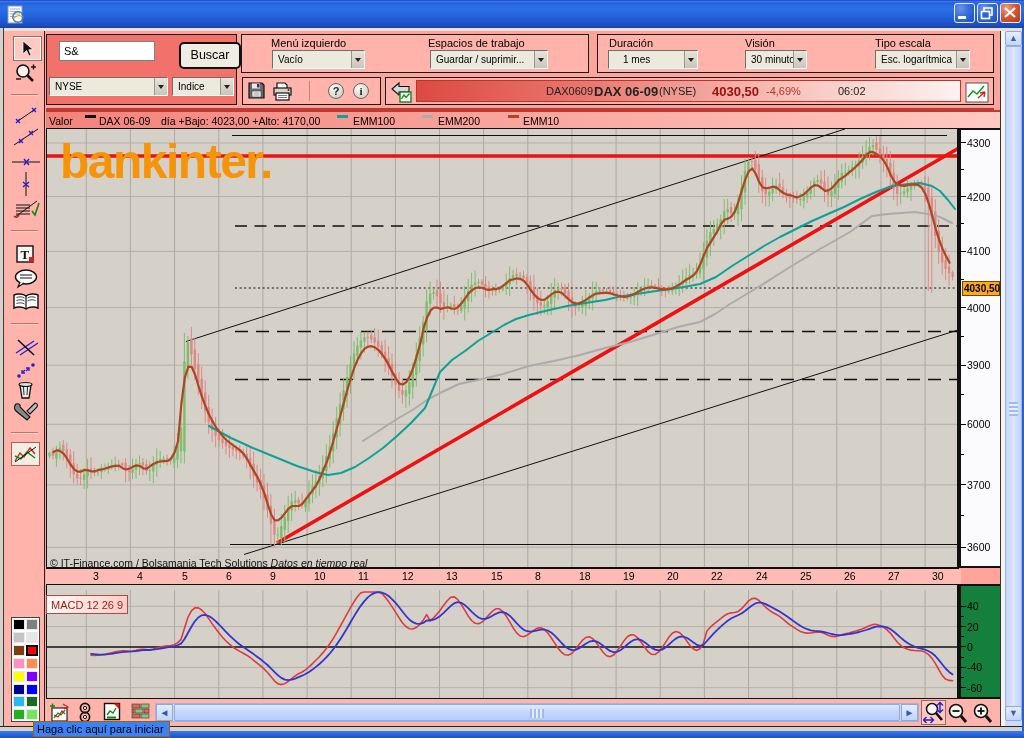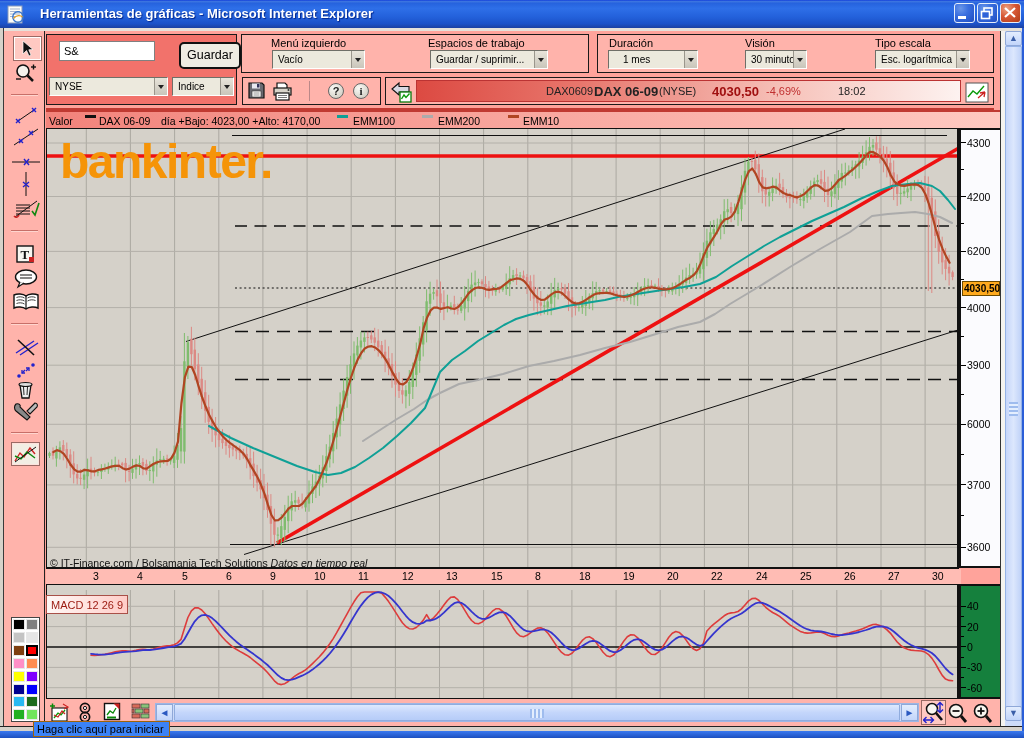--- a/index.html
+++ b/index.html
@@ -67,21 +67,20 @@
 </style></head>
 <body>
 <div id="win">
 <div id="title" class="abs">
       <svg class="icn" style="left:7px;top:5px" width="19" height="19" viewBox="0 0 19 19">
         <rect x="1" y="1" width="14" height="17" fill="#FDFDF8" stroke="#8899BB" stroke-width="1"></rect>
         <path d="M3,4 h10 M3,6.5 h10 M3,9 h10 M3,11.5 h6" stroke="#99AACC" stroke-width="0.9"></path>
         <circle cx="11" cy="12" r="5.2" fill="none" stroke="#3A77CC" stroke-width="1.4"></circle>
         <path d="M6.5,13.5 c3,-3.5 7,-3.5 9,-1.5" stroke="#E8A020" stroke-width="1.3" fill="none"></path>
       </svg>
-      <span class="txt">Herramientas de gráficas - Microsoft Internet Explorer</span>
 <div class="tbtn b" style="left:954px"><svg width="19" height="18">
           <rect x="3" y="12" width="8" height="3" fill="#fff"></rect>
         </svg></div>
 <div class="tbtn b" style="left:977px"><svg width="19" height="18">
           <rect x="6" y="4" width="8" height="7" fill="none" stroke="#fff" stroke-width="1.6"></rect>
           <rect x="3.5" y="7.5" width="8" height="7" fill="#2E62D8" stroke="#fff" stroke-width="1.6"></rect>
         </svg></div>
 <div class="tbtn r" style="left:1000px"><svg width="19" height="18">
           <path d="M4,4 L14,13 M14,4 L4,13" stroke="#fff" stroke-width="2.2"></path>
         </svg></div>
@@ -186,21 +185,21 @@
       <div style="left:1px;top:66px;background:#000090"></div>
       <div style="left:14px;top:66px;background:#0000FF;border:1px solid #E8E8E8"></div>
       <div style="left:1px;top:78px;background:#29B9F2"></div>
       <div style="left:14px;top:78px;background:#1C6B1C;border:1px solid #E8E8E8"></div>
       <div style="left:1px;top:91px;background:#22B022"></div>
       <div style="left:14px;top:91px;background:#71E55C;border:1px solid #E8E8E8"></div>
     </div>
 
 <div class="panel dark abs" style="left:46px;top:34px;width:191px;height:71px"></div>
 <input class="txt" style="left: 59px; top: 41px; width: 96px; height: 20px;" value="S&amp;">
-<div id="buscar">Guardar</div>
+<div id="buscar">Buscar</div>
 <div class="combo" style="left:49px;top:77px;width:119px">
       <span class="ct">NYSE</span>
       <span class="ca"></span>
     </div>
 <div class="combo" style="left:172px;top:77px;width:62px">
       <span class="ct">Indice</span>
       <span class="ca"></span>
     </div>
 
 <div class="panel abs" style="left:241px;top:34px;width:348px;height:39px"></div>
@@ -256,21 +255,21 @@
       <rect x="11" y="12" width="11" height="10" fill="#fff" stroke="#0A7A0A" stroke-width="1.3"></rect>
       <path d="M12.5,19 L15,15 L17,17.5 L20.5,13.5" stroke="#0A9A0A" stroke-width="1.4" fill="none"></path>
     </svg>
 <div class="abs" style="left:416px;top:80px;width:545px;height:22px;background:linear-gradient(90deg,#DC4A42,#E8766C 30%,#F7C6BE 70%,#FDF2F0);border:1px solid #B33"></div>
 <div class="abs" style="top:85px;font-size:11px;color:#222">
       <span class="abs" style="left:546px">DAX0609</span>
       <b class="abs" style="left:594px;font-size:13px;top:-1px;white-space:nowrap">DAX 06-09</b>
       <span class="abs" style="left:659px">(NYSE)</span>
       <b class="abs" style="left:712px;color:#A01010;font-size:13px;top:-1px">4030,50</b>
       <span class="abs" style="left:766px;color:#C03030">-4,69%</span>
-      <span class="abs" style="left:838px">18:02</span>
+      <span class="abs" style="left:838px">06:02</span>
     </div>
 <svg class="icn" style="left:965px;top:82px" width="24" height="21" viewBox="0 0 24 21">
       <rect x="1" y="1" width="22" height="19" fill="#fff" stroke="#555" stroke-width="1"></rect>
       <path d="M3,15 L8,9 L12,12 L19,4" stroke="#0A9A0A" stroke-width="1.4" fill="none"></path>
       <path d="M13,16 l7,-6 M20,10 l-1,5 M20,10 l-5,1" stroke="#CC2222" stroke-width="1.3" fill="none"></path>
     </svg>
 <div class="abs" style="left:46px;top:107.5px;width:948px;height:2px;background:#C03A32"></div>
 
 <div id="legend" class="abs">
 <span style="left:3px">Valor</span>
@@ -885,21 +884,21 @@
 <polyline points="91.0,653.8 94.5,654.2 97.9,654.5 101.4,654.6 104.9,654.5 108.3,654.2 111.8,653.8 115.2,653.2 118.7,652.7 122.2,652.1 125.6,651.8 129.1,651.6 132.5,651.4 136.0,651.1 139.5,650.6 142.9,650.2 146.4,650.0 149.8,650.0 153.3,649.7 156.8,649.2 160.2,648.6 163.7,648.0 167.1,647.4 170.6,646.9 174.1,646.3 177.5,645.3 181.0,643.6 184.4,639.3 187.9,633.0 191.4,626.7 194.8,621.3 198.3,617.5 201.7,615.3 205.2,614.9 208.7,616.0 212.1,618.1 215.6,621.1 219.0,624.5 222.5,628.2 226.0,631.8 229.4,635.4 232.9,638.7 236.3,641.7 239.8,644.5 243.3,647.0 246.7,649.3 250.2,651.7 253.6,654.1 257.1,656.7 260.6,659.3 264.0,662.1 267.5,665.0 270.9,668.3 274.4,671.9 277.9,675.3 281.3,677.9 284.8,679.6 288.2,680.1 291.7,679.7 295.2,678.6 298.6,677.2 302.1,675.7 305.5,674.0 309.0,672.0 312.5,669.6 315.9,666.9 319.4,664.0 322.8,660.9 326.3,657.3 329.8,653.5 333.2,649.2 336.7,644.5 340.1,639.4 343.6,633.9 347.1,628.2 350.5,622.3 354.0,616.4 357.4,610.8 360.9,605.6 364.4,601.1 367.8,597.4 371.3,594.6 374.7,592.9 378.2,592.2 381.7,592.5 385.1,593.8 388.6,596.0 392.0,599.1 395.5,602.8 399.0,607.0 402.4,611.5 405.9,615.8 409.3,619.5 412.8,622.2 416.3,623.7 419.7,623.9 423.2,622.9 426.6,620.5 430.1,620.5 433.6,619.7 437.0,618.1 440.5,615.7 443.9,612.7 447.4,609.2 450.9,605.8 454.3,603.2 457.8,602.2 461.2,602.8 464.7,604.9 468.2,608.1 471.6,611.6 475.1,614.9 478.5,617.5 482.0,618.8 485.5,618.8 488.9,617.7 492.4,615.8 495.8,613.8 499.3,612.4 502.8,612.1 506.2,613.2 509.7,615.7 513.1,619.1 516.6,623.1 520.1,626.7 523.5,629.6 527.0,631.2 530.4,631.7 533.9,631.2 537.4,630.3 540.8,629.6 544.3,629.5 547.7,630.5 551.2,632.5 554.7,635.6 558.1,639.2 561.6,643.0 565.0,646.4 568.5,648.8 572.0,650.1 575.4,649.9 578.9,648.4 582.3,646.1 585.8,643.7 589.3,641.7 592.7,640.8 596.2,641.3 599.6,643.1 603.1,645.7 606.6,648.5 610.0,650.9 613.5,652.1 616.9,651.9 620.4,650.2 623.9,647.6 627.3,644.5 630.8,641.7 634.2,639.8 637.7,639.2 641.2,640.1 644.6,642.2 648.1,644.9 651.5,647.6 655.0,649.6 658.5,650.3 661.9,649.6 665.4,647.6 668.8,644.6 672.3,641.4 675.8,638.6 679.2,636.8 682.7,636.5 686.1,637.5 689.6,639.6 693.1,642.3 696.5,644.6 700.0,645.8 703.4,645.0 706.9,641.0 710.4,637.1 713.8,633.4 717.3,629.9 720.7,626.7 724.2,623.6 727.7,620.8 731.1,618.5 734.6,616.8 738.0,615.3 741.5,613.5 745.0,611.0 748.4,608.2 751.9,605.5 755.3,603.4 758.8,602.5 762.3,602.8 765.7,604.1 769.2,605.9 772.6,607.7 776.1,609.6 779.6,611.5 783.0,613.7 786.5,616.1 789.9,618.6 793.4,621.1 796.9,623.4 800.3,625.7 803.8,627.7 807.2,629.2 810.7,630.3 814.2,630.9 817.6,631.2 821.1,631.5 824.5,632.1 828.0,633.0 831.5,634.0 834.9,634.7 838.4,635.1 841.8,635.0 845.3,634.6 848.8,634.2 852.2,633.5 855.7,632.8 859.1,632.0 862.6,631.0 866.1,630.0 869.5,628.8 873.0,627.5 876.4,626.7 879.9,626.3 883.4,626.5 886.8,627.4 890.3,629.0 893.7,631.5 897.2,634.5 900.7,637.6 904.1,640.5 907.6,643.0 911.0,645.0 914.5,646.6 918.0,647.8 921.4,648.7 924.9,649.7 928.3,651.0 931.8,653.0 935.3,656.0 938.7,659.9 942.2,664.3 945.6,668.5 949.1,671.9 952.6,674.4" fill="none" stroke="#3535CE" stroke-width="1.8" stroke-linejoin="round" stroke-linecap="round"></polyline>
 <rect x="46" y="584" width="912" height="115" fill="none" stroke="#111" stroke-width="2"></rect>
 </svg>
 
 <div id="yaxis" class="abs">
       <div class="tick" style="top:12px"></div>
       <div class="ylab" style="top:7px">4300</div>
       <div class="tick" style="top:66px"></div>
       <div class="ylab" style="top:61px">4200</div>
       <div class="tick" style="top:121px"></div>
-      <div class="ylab" style="top:115px">6200</div>
+      <div class="ylab" style="top:115px">4100</div>
       <div class="tick" style="top:177px"></div>
       <div class="ylab" style="top:172px">4000</div>
       <div class="tick" style="top:235px"></div>
       <div class="ylab" style="top:229px">3900</div>
       <div class="tick" style="top:294px"></div>
       <div class="ylab" style="top:288px">6000</div>
       <div class="tick" style="top:354px"></div>
       <div class="ylab" style="top:349px">3700</div>
       <div class="tick" style="top:417px"></div>
       <div class="ylab" style="top:411px">3600</div>
@@ -936,21 +935,21 @@
     </div>
 <div id="macdlbl" class="abs">MACD 12 26 9</div>
 <div id="maxis" class="abs">
       <div class="tick" style="top:20px"></div>
       <div class="ylab" style="top:14px">40</div>
       <div class="tick" style="top:40px"></div>
       <div class="ylab" style="top:35px">20</div>
       <div class="tick" style="top:60px"></div>
       <div class="ylab" style="top:55px">0</div>
       <div class="tick" style="top:81px"></div>
-      <div class="ylab" style="top:75px">-30</div>
+      <div class="ylab" style="top:75px">-40</div>
       <div class="tick" style="top:101px"></div>
       <div class="ylab" style="top:96px">-60</div>
       <div class="tick2" style="top:30px"></div>
       <div class="tick2" style="top:50px"></div>
       <div class="tick2" style="top:71px"></div>
       <div class="tick2" style="top:91px"></div>
     </div>
 
 <div id="bbar" class="abs">
 <svg class="icn" style="left:4px;top:3px" width="20" height="21" viewBox="0 0 20 21">

